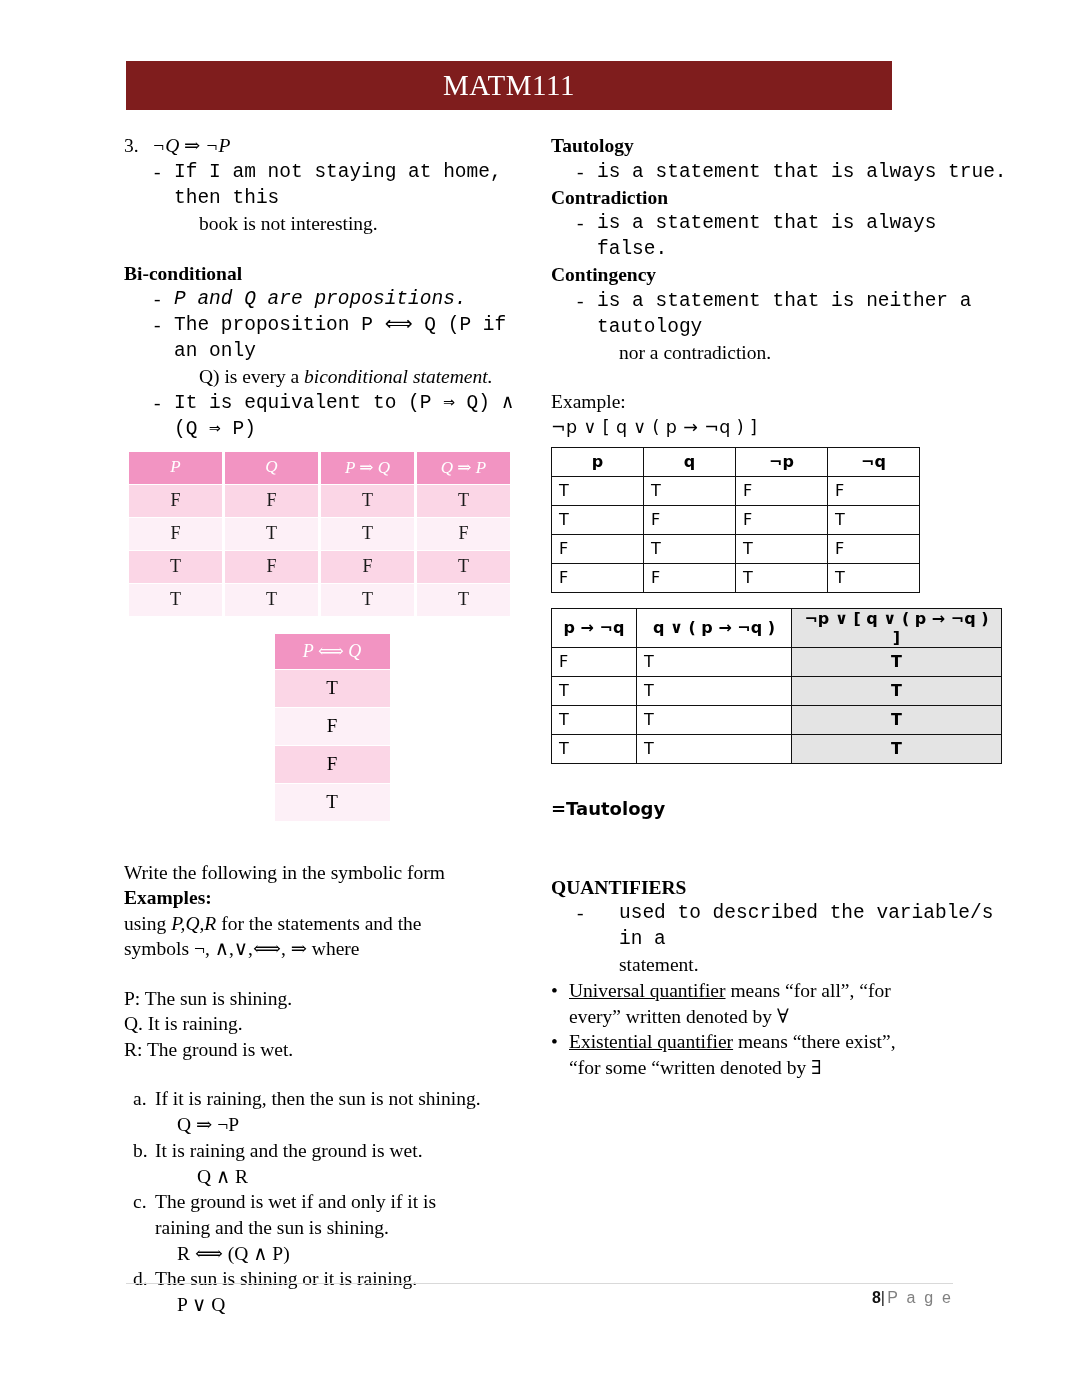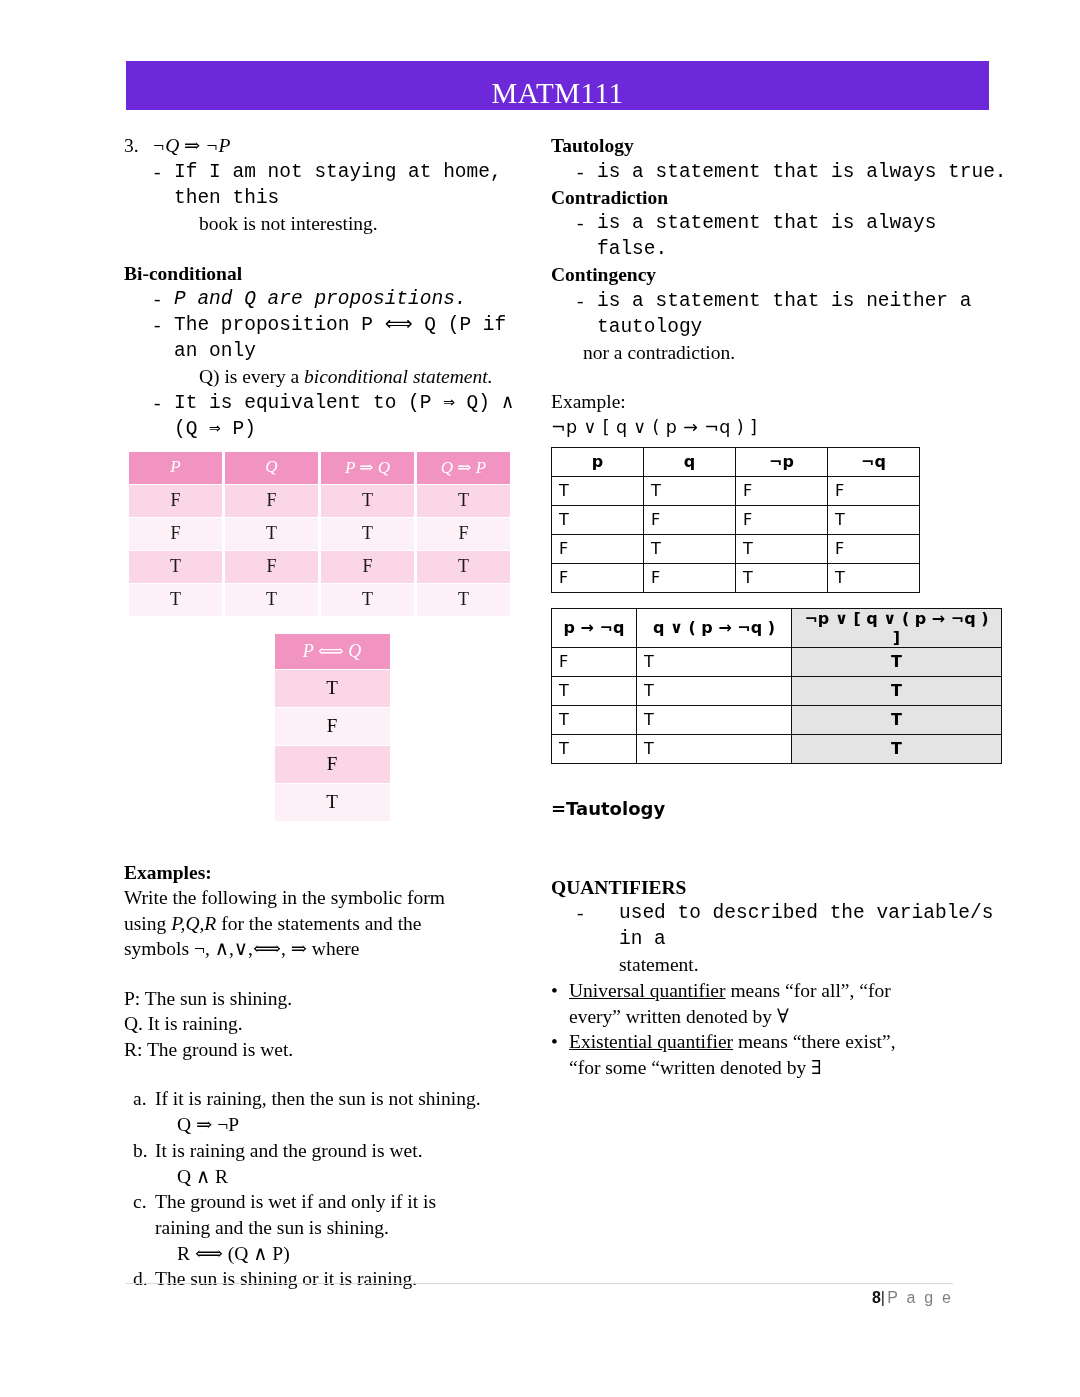--- a/index.html
+++ b/index.html
@@ -14,26 +14,26 @@
     overflow: hidden;
   }
 
   .page { position: relative; width: 1080px; height: 1397px; }
 
   
   .banner {
     position: absolute;
     left: 126px;
     top: 61px;
-    width: 863px;
+    width: 766px;
     height: 49px;
-    background: #6d28d9;
+    background: #7f1d1d;
     color: #ffffff;
     display: flex;
-    align-items: flex-end;
+    align-items: center;
     justify-content: center;
   }
   .banner-title {
     font-family: "Liberation Serif", "DejaVu Serif", serif;
     font-size: 29px;
     letter-spacing: 0.5px;
     font-weight: 400;
   }
 
   
@@ -280,22 +280,22 @@
             </tr>
           <tr class="even">
               <td>T</td>
             </tr>
         </tbody>
       </table>
     </div>
 
     <div class="spacer-lg"></div>
 
+    <div class="ser">Write the following in the symbolic form</div>
     <div class="ser bold">Examples:</div>
-    <div class="ser">Write the following in the symbolic form</div>
     <div class="ser">
       <span>using </span><span class="ital">P,Q,R</span><span> for the statements and the</span>
     </div>
     <div class="ser">symbols ¬,  ∧,∨,⟺, ⇒ where</div>
 
     <div class="spacer-md"></div>
 
     <div class="ser">P: The sun is shining.</div>
     <div class="ser">Q. It is raining.</div>
     <div class="ser">R: The ground is wet.</div>
@@ -306,33 +306,34 @@
       <div class="numitem ser">
         <span class="num" style="width:22px">a.</span>
         <span class="body">If it is raining, then the sun is not shining.</span>
       </div>
       <div class="ser" style="margin-left:44px">Q ⇒ ¬P</div>
 
       <div class="numitem ser">
         <span class="num" style="width:22px">b.</span>
         <span class="body">It is raining and the ground is wet.</span>
       </div>
-      <div class="ser" style="margin-left:44px">Q ∧ R</div>
+      <div class="ser" style="margin-left:64px">Q ∧ R</div>
 
       <div class="numitem ser">
         <span class="num" style="width:22px">c.</span>
         <span class="body">The ground is wet if and only if it is</span>
       </div>
       <div class="ser" style="margin-left:22px">raining and the sun is shining.</div>
       <div class="ser" style="margin-left:44px">R ⟺ (Q ∧ P)</div>
 
       <div class="numitem ser">
         <span class="num" style="width:22px">d.</span>
         <span class="body">The sun is shining or it is raining.</span>
       </div>
+      <div class="ser" style="margin-left:44px">P ∨ Q</div>
     </div>
 
   </div>
 
   <div class="col-right">
 
     <div class="ser bold">Tautology</div>
     <div class="dash-row ser" style="margin-left:26px">
       <span class="dash">-</span>
       <span class="txt">is a statement that is always true.</span>
@@ -342,21 +343,21 @@
     <div class="dash-row ser" style="margin-left:26px">
       <span class="dash">-</span>
       <span class="txt">is a statement that is always false.</span>
     </div>
 
     <div class="ser bold">Contingency</div>
     <div class="dash-row ser" style="margin-left:26px">
       <span class="dash">-</span>
       <span class="txt">is a statement that is neither a tautology</span>
     </div>
-    <div class="ser" style="margin-left:32px">nor a contradiction.</div>
+    <div class="ser" style="margin-left:68px">nor a contradiction.</div>
 
     <div class="spacer-md"></div>
 
     <div class="ser">Example:</div>
     <div class="formula">¬p ∨ [ q ∨ ( p → ¬q ) ]</div>
 
     <table class="btable t1">
       <thead>
         <tr>
           <th>p</th>

